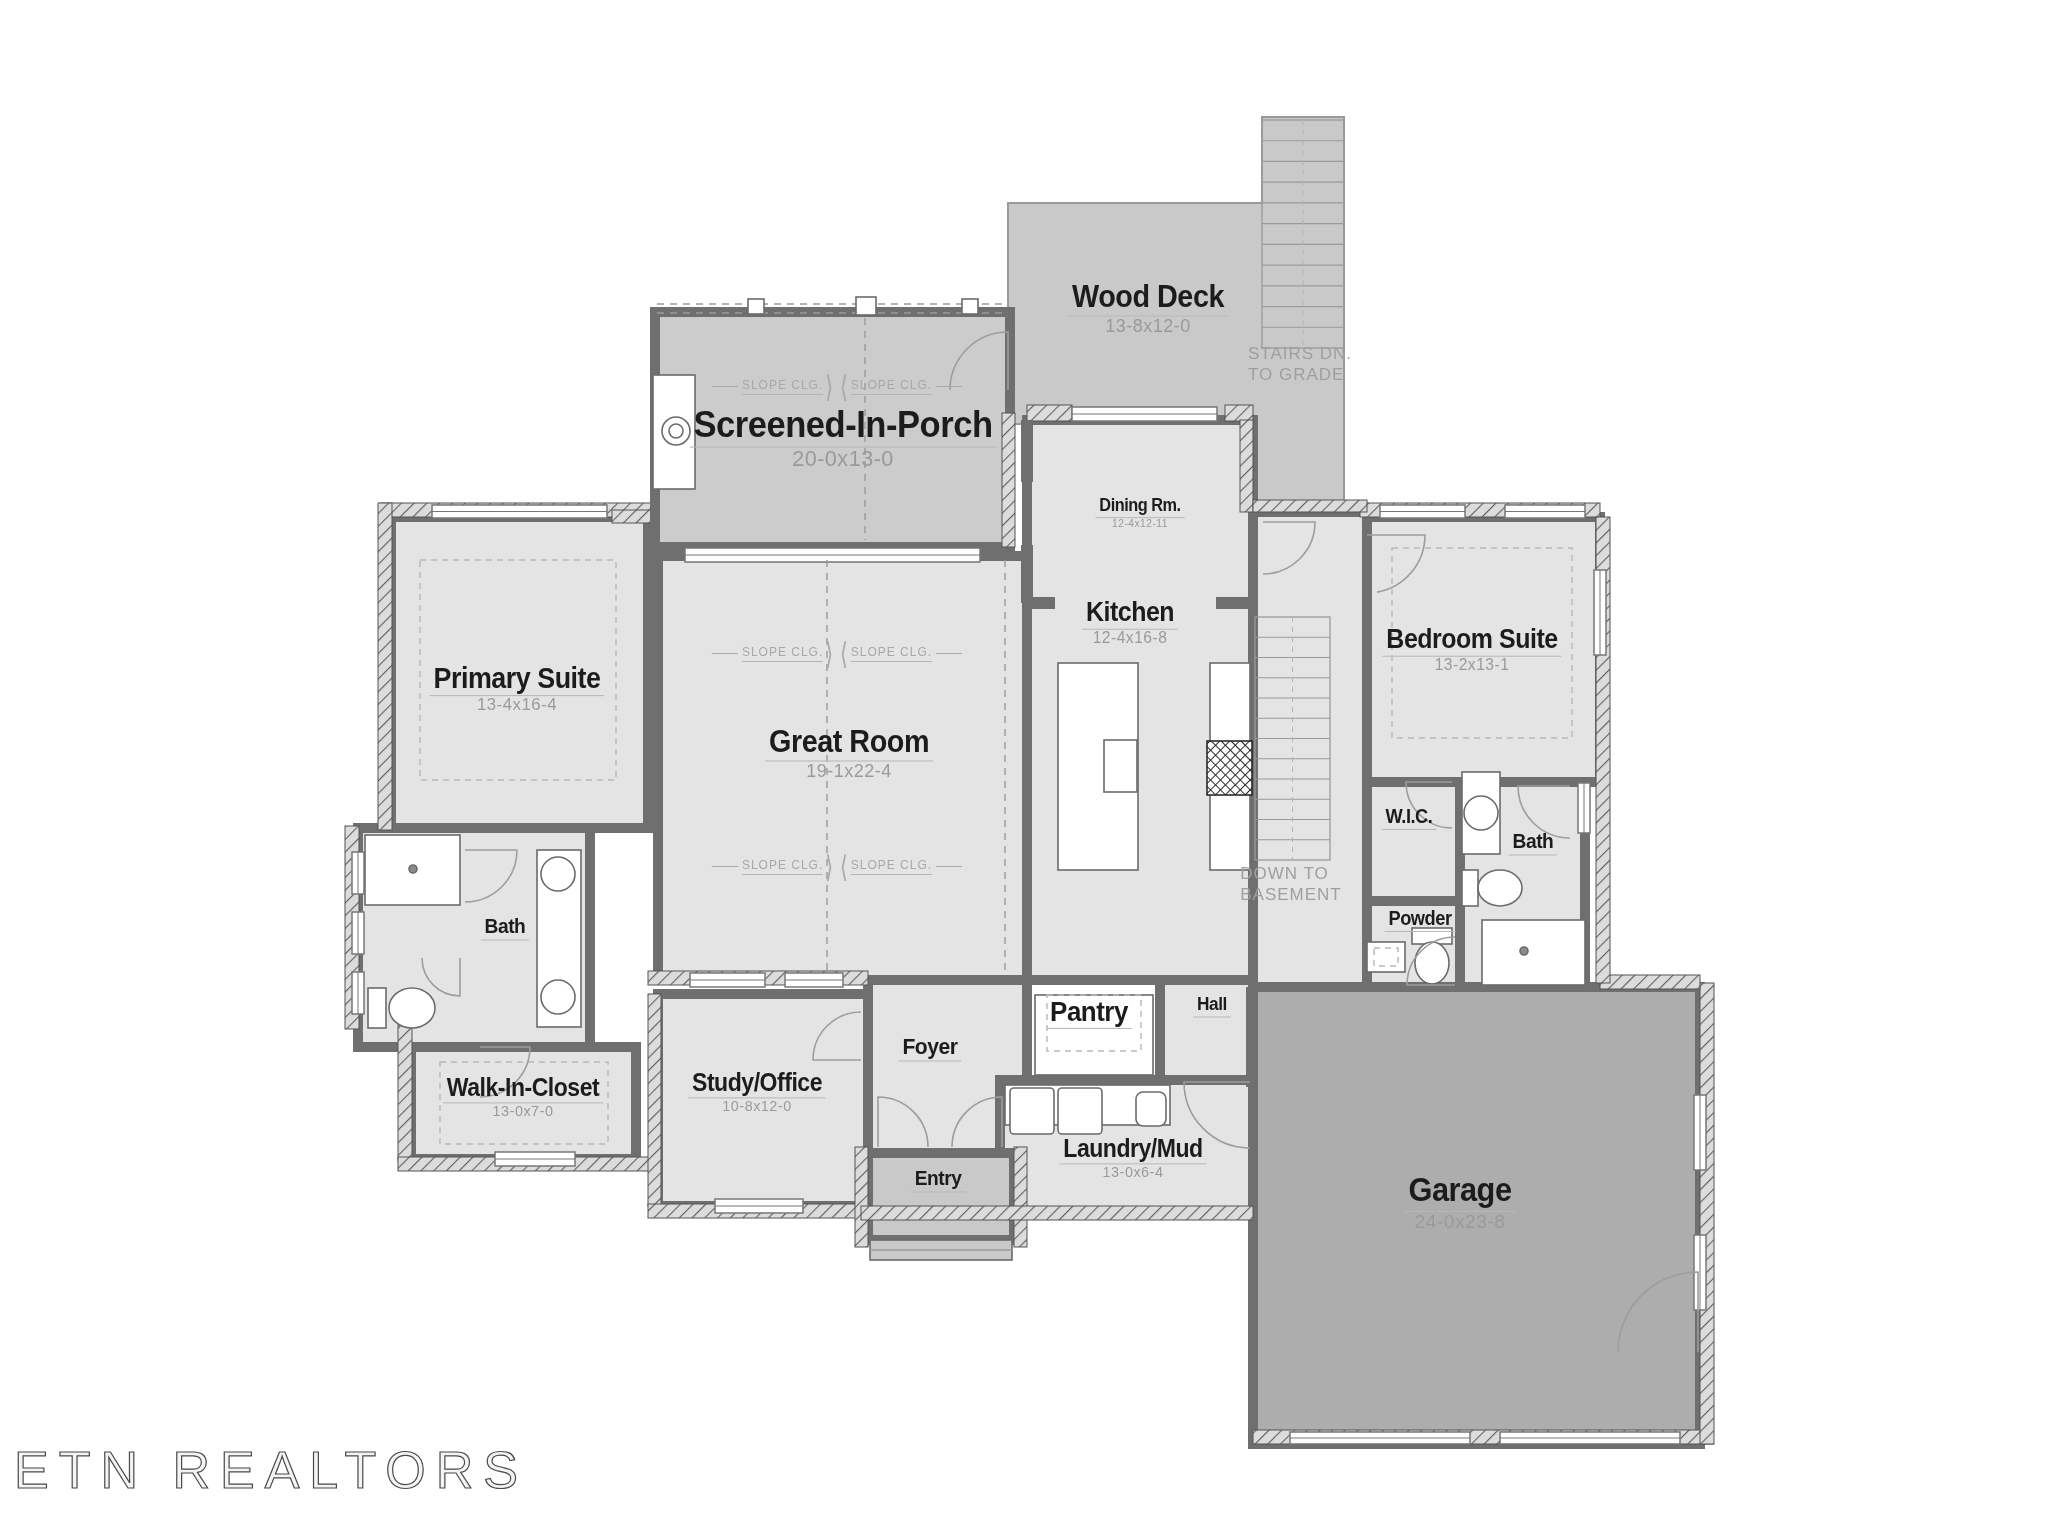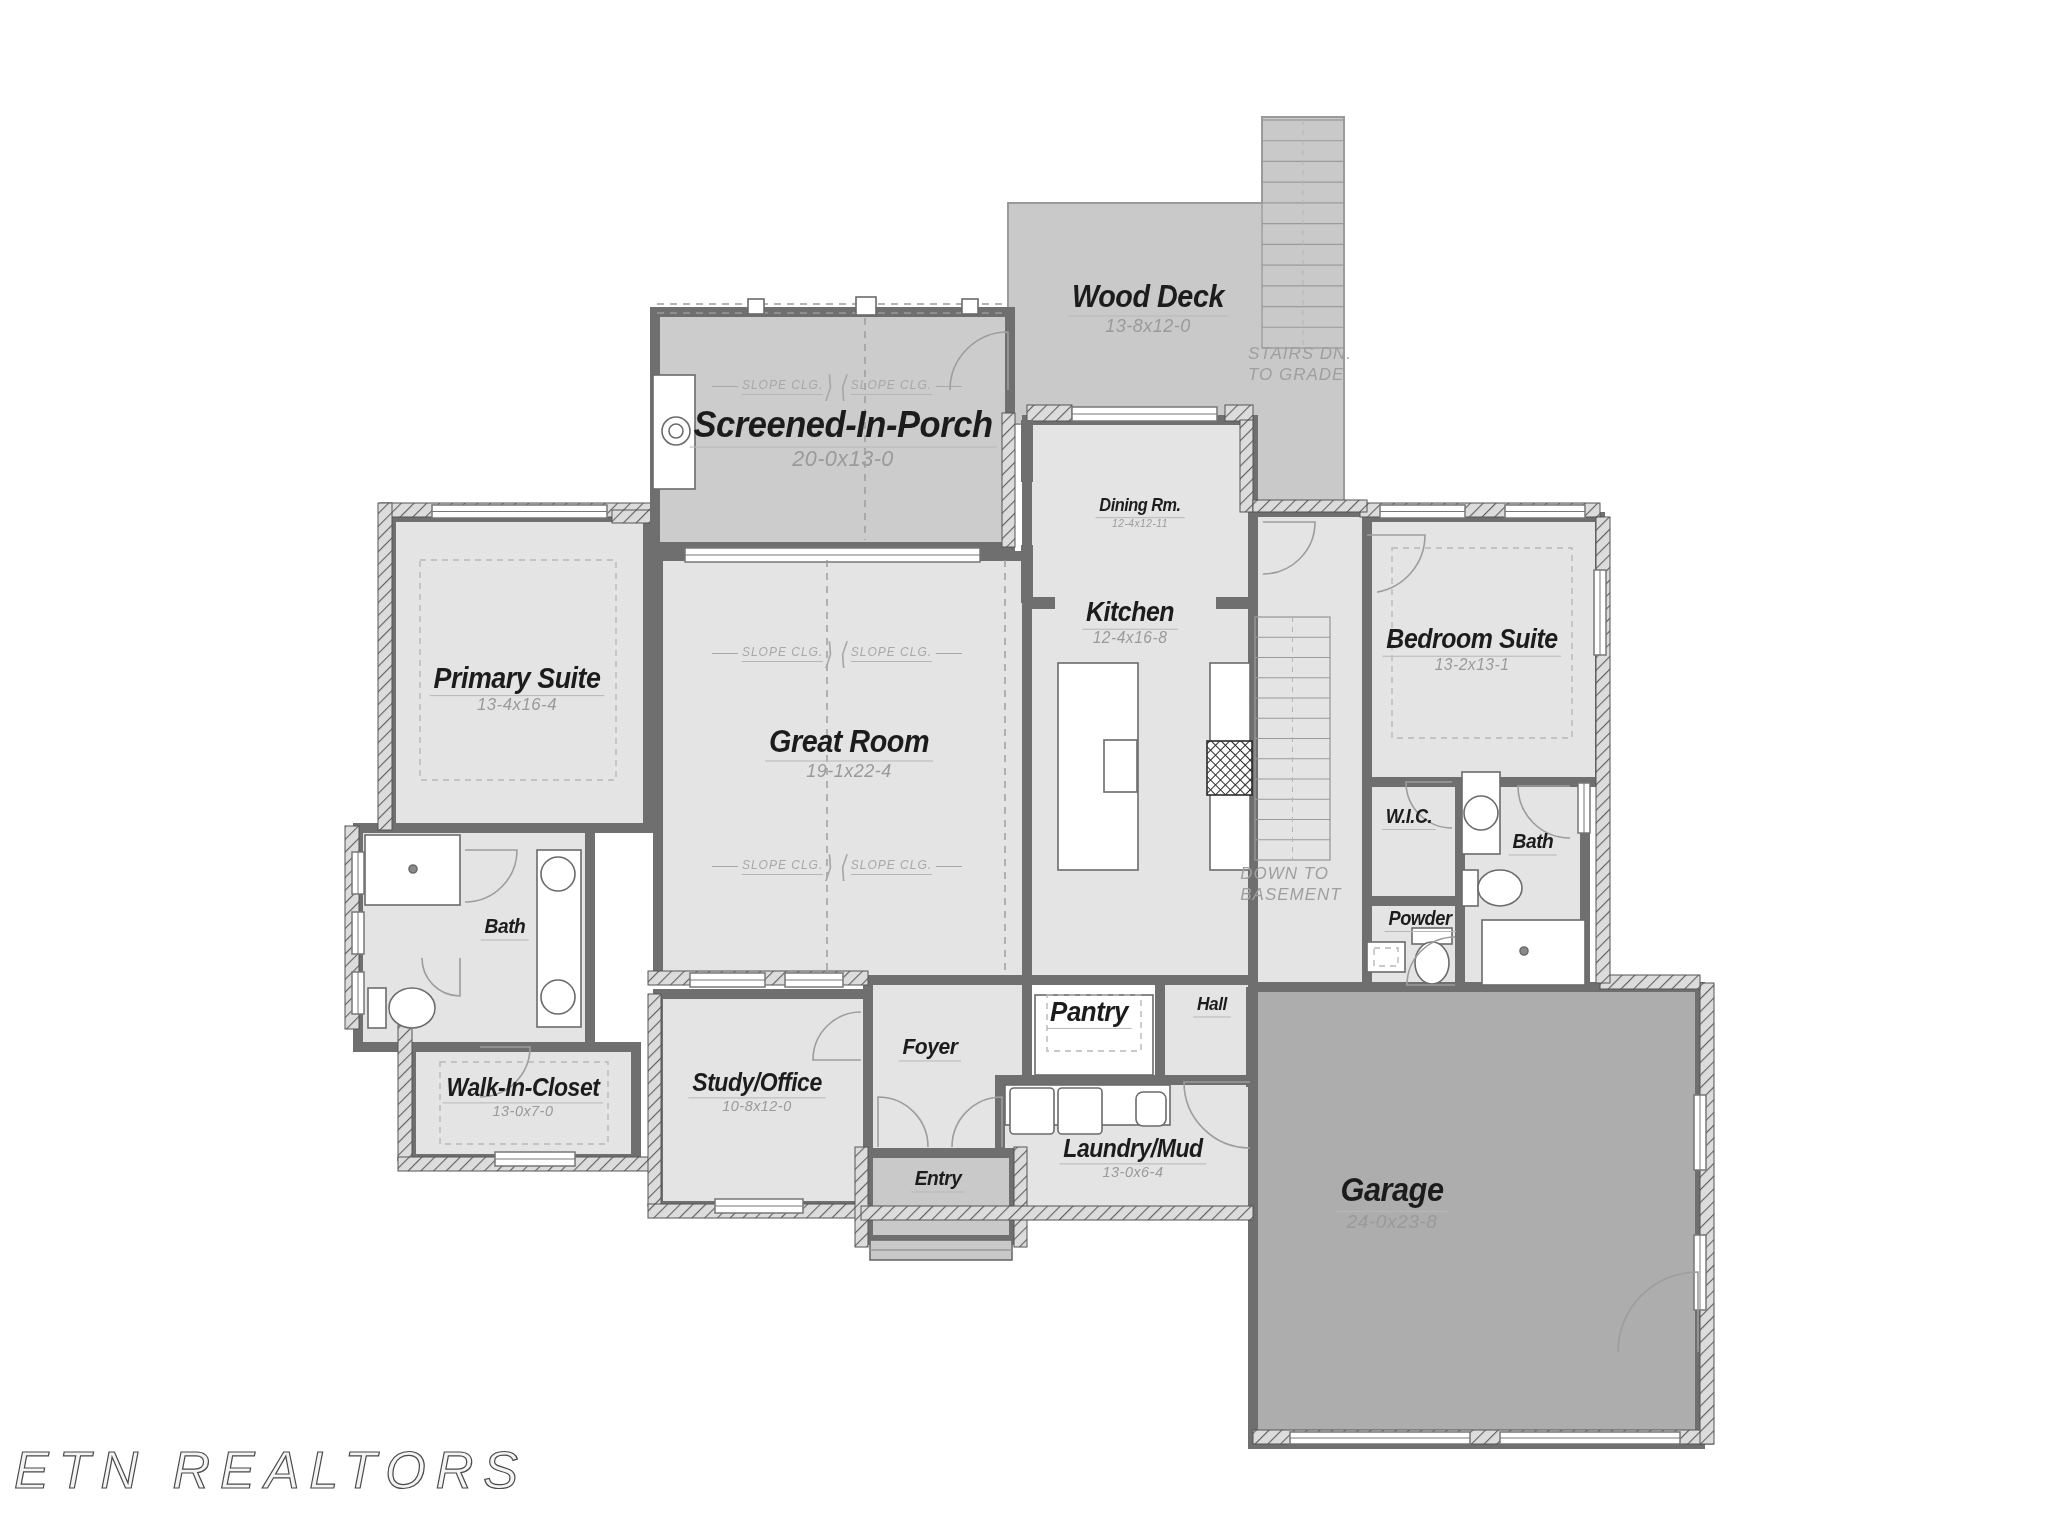--- a/index.html
+++ b/index.html
@@ -1,17 +1,17 @@
 <!DOCTYPE html>
 <html><head>
 <meta charset="utf-8">
 <style>
   html,body{margin:0;padding:0;background:#ffffff;width:2048px;height:1536px;overflow:hidden;
     font-family:"Liberation Sans","DejaVu Sans",sans-serif;}
-  #stage{position:relative;width:2048px;height:1536px;background:#fff;font-style:italic;}
+  #stage{position:relative;width:2048px;height:1536px;background:#fff;}
   #plan-svg{position:absolute;left:0;top:0;}
   .rlabel{position:absolute;transform:translate(-50%,-50%);text-align:center;line-height:1.05;
     white-space:nowrap;pointer-events:none;}
   .rlabel .nm{display:inline-block;font-weight:700;color:#1c1c1c;letter-spacing:-.5px;
     border-bottom:1px solid #b9b9b9;padding:0 4px 2px 4px;transform:scale(.96,1.04);}
   .rlabel .dm{display:block;font-weight:400;color:#9a9a9a;font-size:.60em;letter-spacing:.5px;margin-top:1px;}
   .note{position:absolute;transform:translate(-50%,-50%);text-align:left;color:#9f9f9f;
     font-size:17px;letter-spacing:1px;line-height:1.25;white-space:pre;pointer-events:none;}
   .slope{position:absolute;transform:translate(-50%,-50%);color:#a8a8a8;font-size:12px;
     letter-spacing:1px;white-space:nowrap;pointer-events:none;}
@@ -234,21 +234,21 @@
       <div class="rlabel" style="left: 1533px; top: 843px; font-size: 20px;"><span class="nm">Bath</span></div>
       <div class="rlabel" style="left: 505px; top: 928px; font-size: 20px;"><span class="nm">Bath</span></div>
       <div class="rlabel" style="left: 1420px; top: 920px; font-size: 19px;"><span class="nm">Powder</span></div>
       <div class="rlabel" style="left: 1212px; top: 1006px; font-size: 18px;"><span class="nm">Hall</span></div>
       <div class="rlabel" style="left: 1089px; top: 1013px; font-size: 27px;"><span class="nm">Pantry</span></div>
       <div class="rlabel" style="left: 930px; top: 1048px; font-size: 22px;"><span class="nm">Foyer</span></div>
       <div class="rlabel" style="left: 757px; top: 1092px; font-size: 24px;"><span class="nm">Study/Office</span><span class="dm">10-8x12-0</span></div>
       <div class="rlabel" style="left: 523px; top: 1097px; font-size: 24px;"><span class="nm">Walk-In-Closet</span><span class="dm">13-0x7-0</span></div>
       <div class="rlabel" style="left: 1133px; top: 1158px; font-size: 24px;"><span class="nm">Laundry/Mud</span><span class="dm">13-0x6-4</span></div>
       <div class="rlabel" style="left: 938px; top: 1180px; font-size: 20px;"><span class="nm">Entry</span></div>
-      <div class="rlabel" style="left: 1392px; top: 1203px; font-size: 32px;"><span class="nm">Garage</span><span class="dm">24-0x23-8</span></div>
+      <div class="rlabel" style="left: 1460px; top: 1203px; font-size: 32px;"><span class="nm">Garage</span><span class="dm">24-0x23-8</span></div>
     </div>
   <div id="notes-layer">
       <div class="note" style="left: 1300px; top: 364px;">STAIRS DN.
 TO GRADE</div>
       <div class="note" style="left: 1291px; top: 884px;">DOWN TO
 BASEMENT</div>
       <div class="slope" style="left: 772px; top: 386px;"><span class="ln"></span><span class="txt">SLOPE CLG.</span><span class="ch">⟩</span></div>
       <div class="slope" style="left: 902px; top: 386px;"><span class="ch">⟨</span><span class="txt">SLOPE CLG.</span><span class="ln"></span></div>
       <div class="slope" style="left: 772px; top: 653px;"><span class="ln"></span><span class="txt">SLOPE CLG.</span><span class="ch">⟩</span></div>
       <div class="slope" style="left: 902px; top: 653px;"><span class="ch">⟨</span><span class="txt">SLOPE CLG.</span><span class="ln"></span></div>

